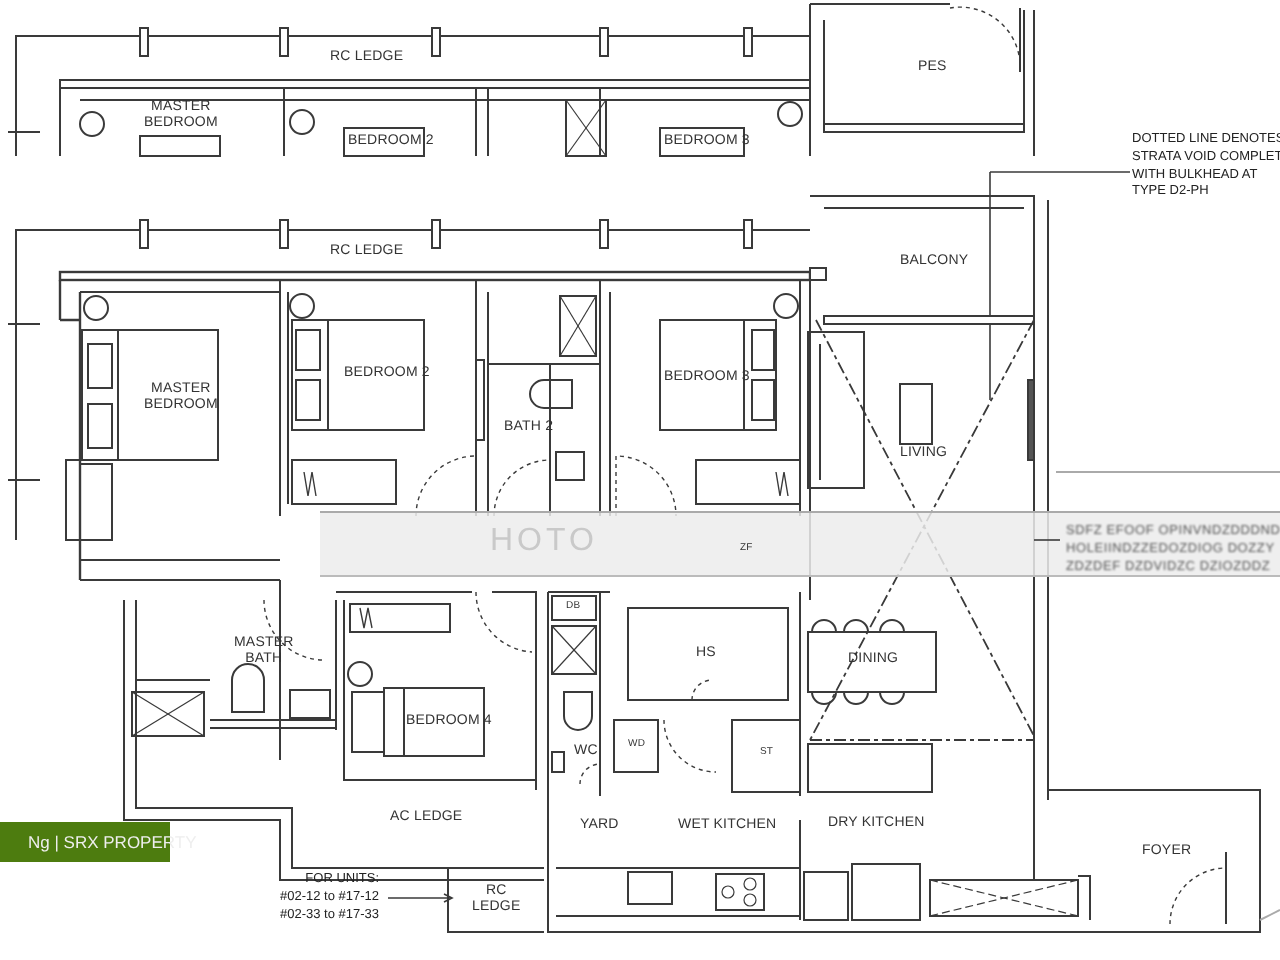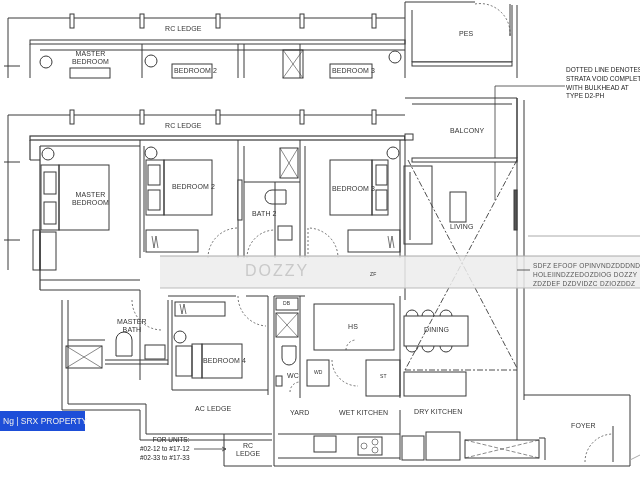--- a/index.html
+++ b/index.html
@@ -3,21 +3,21 @@
 <meta charset="utf-8">
 <style>
   html, body { margin:0; padding:0; background:#ffffff; }
   body { width:640px; height:480px; position:relative; overflow:hidden; font-family:"Liberation Sans", sans-serif; }
   #plan { position:absolute; left:0; top:0; width:640px; height:480px; }
   .lbl { position:absolute; font-size:7px; color:#333; text-transform:uppercase; letter-spacing:0.1px; line-height:1.15; white-space:nowrap; text-align:center; }
   .lbl.small { font-size:5px; }
   .note { position:absolute; font-size:6.5px; color:#222; line-height:1.35; white-space:nowrap; text-transform:uppercase; }
   .blurnote { position:absolute; font-size:6.5px; color:#555; line-height:1.35; white-space:nowrap; filter:blur(0.6px); letter-spacing:0.3px; }
   .units { position:absolute; font-size:6.5px; color:#222; line-height:1.35; text-align:right; white-space:nowrap; }
-  .watermark { position:absolute; left:0; top:411px; width:85px; height:20px; background:#1d4ed8; color:#eeeeee; font-size:8.5px; line-height:20px; padding-left:3px; box-sizing:border-box; white-space:nowrap; }
+  .watermark { position:absolute; left:0; top:411px; width:85px; height:20px; background:#4d7c0f; color:#eeeeee; font-size:8.5px; line-height:20px; padding-left:14px; box-sizing:border-box; white-space:nowrap; }
   .bandtxt { position:absolute; font-size:16px; color:#c9c9c9; letter-spacing:2px; }
 </style>
 </head>
 <body>
 
 <svg id="plan" viewBox="0 0 640 480" xmlns="http://www.w3.org/2000/svg" fill="none" stroke="#3a3a3a" stroke-width="1">
 
   <g>
     <path d="M8 78 V18 H405"></path>
     <line x1="4" y1="66" x2="20" y2="66"></line>
@@ -229,21 +229,21 @@
 
 <div class="lbl" style="left:165px;top:122px;">RC LEDGE</div>
 <div class="lbl" style="left:450px;top:127px;">BALCONY</div>
 <div class="lbl" style="left:72px;top:191px;white-space:pre;">MASTER
 BEDROOM</div>
 <div class="lbl" style="left:172px;top:183px;">BEDROOM 2</div>
 <div class="lbl" style="left:252px;top:210px;">BATH 2</div>
 <div class="lbl" style="left:332px;top:185px;">BEDROOM 3</div>
 <div class="lbl" style="left:450px;top:223px;">LIVING</div>
 
-<div class="bandtxt" style="left:245px;top:262px;">DOZZY</div>
+<div class="bandtxt" style="left:245px;top:262px;">HOTO</div>
 <div class="lbl small" style="left:370px;top:272px;">ZF</div>
 
 <div class="blurnote" style="left:533px;top:262px;">
   <div>SDFZ EFOOF OPINVNDZDDDND</div>
   <div>HOLEIINDZZEDOZDIOG DOZZY</div>
   <div>ZDZDEF DZDVIDZC DZIOZDDZ</div>
 </div>
 
 <div class="lbl" style="left:117px;top:318px;white-space:pre;">MASTER
 BATH</div>

